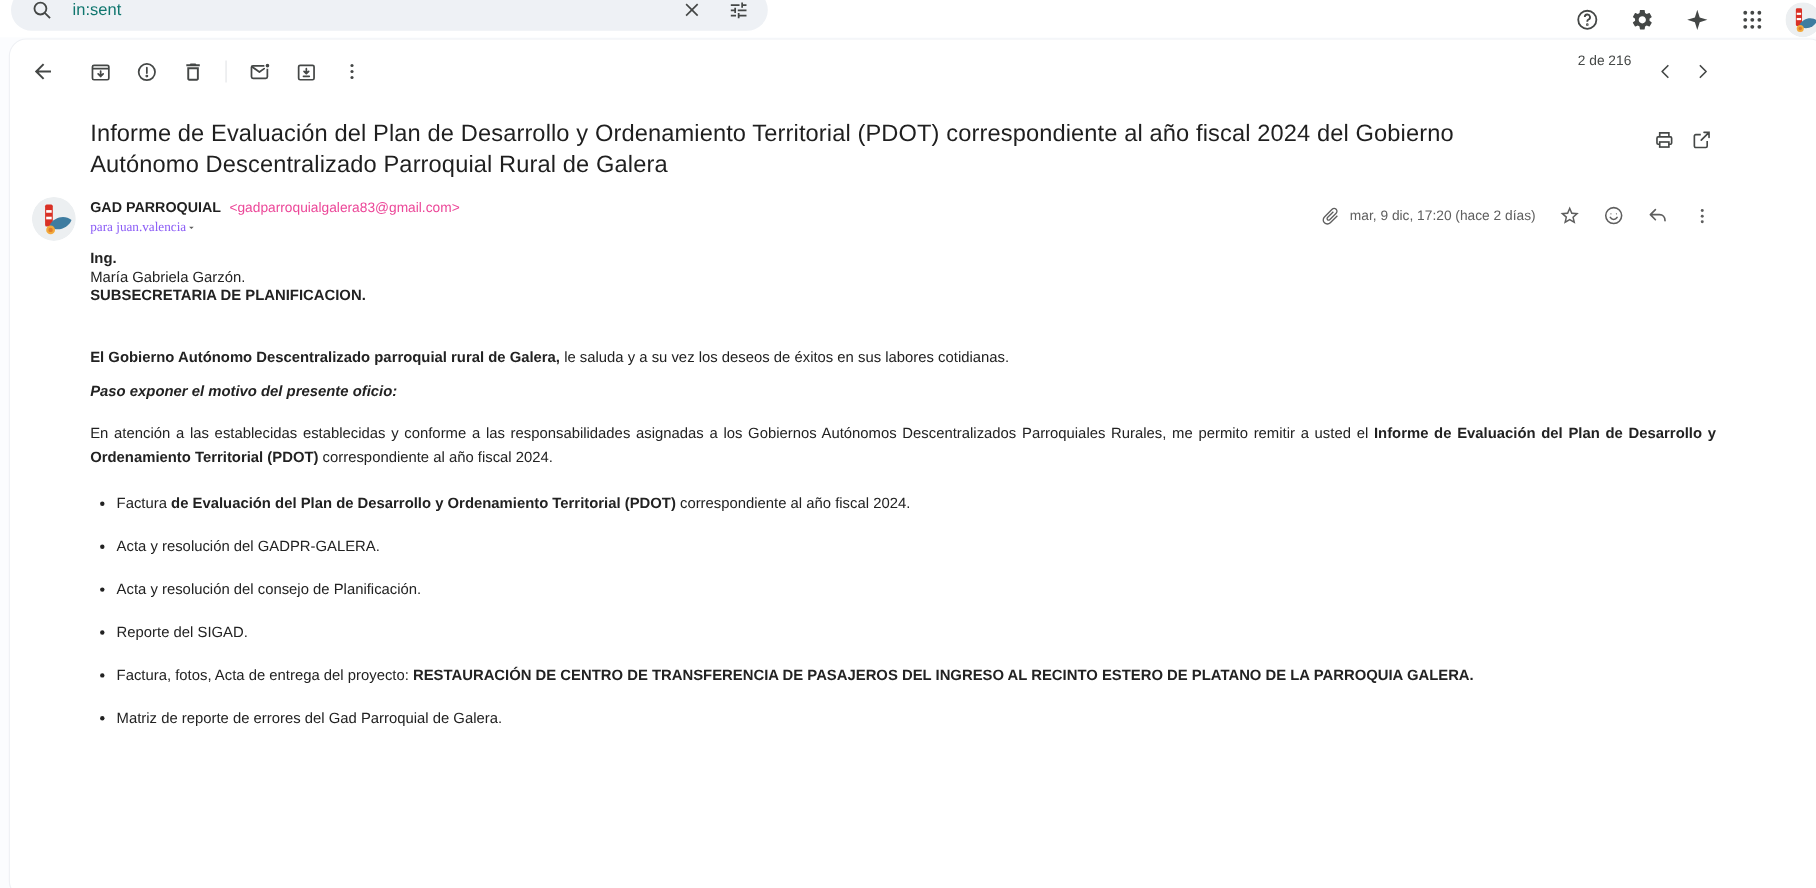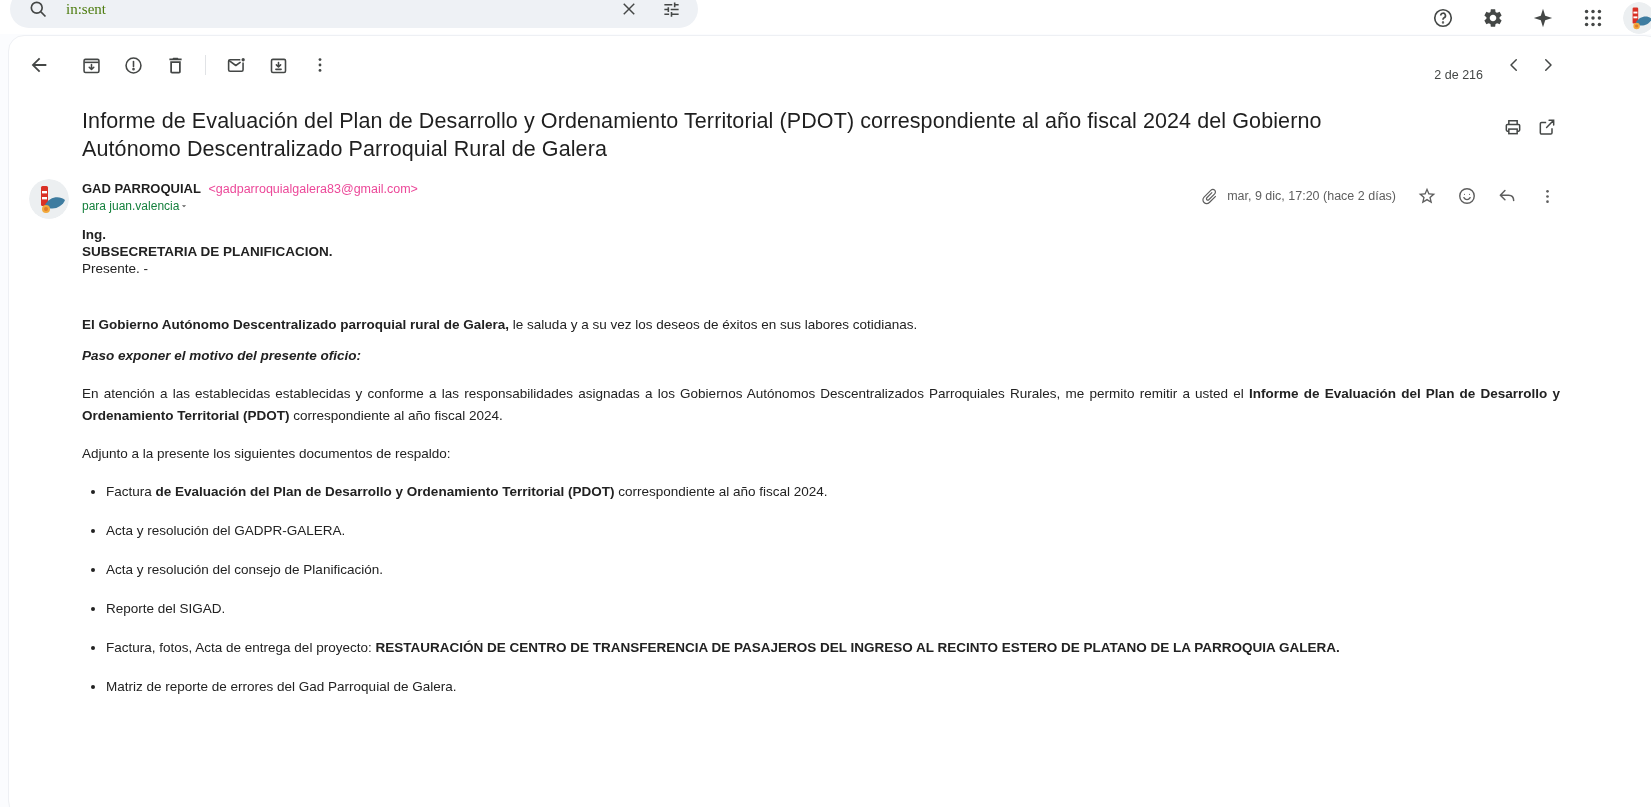--- a/index.html
+++ b/index.html
@@ -10,54 +10,54 @@
              width:40px; height:40px; border:none; background:transparent;
              border-radius:50%; cursor:pointer; padding:0; }
   .iconbtn.sm { width:34px; height:34px; }
 
   
   .header { position:relative; height:34px; background:#ffffff; }
   .search-pill { position:absolute; left:10px; top:-10px; width:688px; height:38px;
                  background:#eef1f5; border-radius:19px; display:flex; align-items:center;
                  padding:0 10px 0 18px; }
   .search-input { flex:1; border:none; background:transparent; outline:none;
-                  font-size:15px; color:#4d7c0f; margin-left:18px;
-                  font-family:Liberation Serif, serif; }
+                  font-size:15px; color:#0f766e; margin-left:18px;
+                  font-family:Liberation Sans, sans-serif; }
   .pill-right { display:flex; align-items:center; gap:8px; }
   .hdr-icons { position:absolute; right:0; top:-2px; display:flex; align-items:center; gap:10px; }
   .avatar-sm { width:32px; height:32px; border-radius:50%; overflow:hidden; margin-right:-4px;
                border:none; background:transparent; padding:0; cursor:pointer; }
 
   
   .card { position:absolute; left:8px; right:-10px; top:35px; bottom:-10px;
           background:#ffffff; border:1px solid #eef0f4; border-radius:16px; }
 
   
   .toolbar { display:flex; align-items:center; height:58px; padding-left:10px; }
   .tb-group { display:flex; align-items:center; gap:2px; }
   .tb-divider { width:1px; height:20px; background:#e1e3e6; margin:0 10px; }
-  .toolbar-right { margin-left:auto; display:flex; align-items:flex-end; margin-right:95px; }
+  .toolbar-right { margin-left:auto; display:flex; align-items:flex-start; margin-right:95px; }
   .counter { font-size:12.5px; color:#444746; margin-right:14px; }
 
   
   .subject-row { display:flex; align-items:flex-start; padding:14px 96px 0 73px; }
   .subject { font-size:21.5px; line-height:27.5px; color:#1f1f1f; font-weight:400;
              max-width:1310px; letter-spacing:.1px; }
   .subject-actions { margin-left:auto; display:flex; align-items:center; margin-top:2px; }
 
   
   .sender-row { display:flex; align-items:flex-start; padding:16px 96px 0 20px; }
   .avatar-lg { width:40px; height:40px; border-radius:50%; overflow:hidden; flex:0 0 auto; }
   .sender-info { margin-left:13px; padding-top:2px; }
   .sender-line1 { font-size:13px; color:#1f1f1f; }
   .sender-name { font-weight:700;text-align:right; }
   .sender-email { font-weight:400; font-size:12.5px; color:#ec4899; margin-left:4px; }
   .recipient { display:flex; align-items:center; gap:0; margin-top:3px;
-               font-size:12px; color:#15803d; background:none; border:none; cursor:pointer;
-               font-family:Liberation Sans, sans-serif; padding:0; }
+               font-size:12px; color:#8b5cf6; background:none; border:none; cursor:pointer;
+               font-family:Liberation Serif, serif; padding:0; }
   .sender-meta { margin-left:auto; display:flex; align-items:center; gap:6px; padding-top:0; }
   .mail-date { font-size:12.5px; color:#5e5e5e; margin:0 8px 0 2px; white-space:nowrap;text-align:center; }
 
   
   .mail-body { padding:8px 100px 40px 73px; font-size:13.5px; color:#222222; }
   .contact-block div { line-height:16.8px; }
   .p-greet { margin-top:16px; }
   .p1 { margin-top:40px; }
   .p2 { margin-top:16px;font-style:italic; }
   .p3 { margin-top:20px; line-height:22px; text-align:justify; }
@@ -281,27 +281,26 @@
             <circle cx="12" cy="12" r="1.7"></circle>
             <circle cx="12" cy="18.5" r="1.7"></circle>
         </svg>
       </button>
     </div>
   </div>
 
   <div class="mail-body">
     <div class="contact-block">
       <div><span class="b">Ing.</span></div>
+      <div><span>María Gabriela Garzón.</span></div>
       <div><span class="b">SUBSECRETARIA DE PLANIFICACION.</span></div>
-      <div><span>Presente. -</span></div>
     </div>
     <p class="p1"><span class="b">El Gobierno Autónomo Descentralizado parroquial rural de Galera,</span><span> le saluda y a su vez los deseos de éxitos en sus labores cotidianas.</span></p>
     <p class="p2"><span class="b">Paso exponer el motivo del presente oficio:</span></p>
     <p class="p3"><span>En atención a las establecidas establecidas y conforme a las responsabilidades asignadas a los Gobiernos Autónomos Descentralizados Parroquiales Rurales, me permito remitir a usted el </span><span class="b">Informe de Evaluación del Plan de Desarrollo y Ordenamiento Territorial (PDOT)</span><span> correspondiente al año fiscal 2024.</span></p>
-    <p class="p4">Adjunto a la presente los siguientes documentos de respaldo:</p>
     <ul>
       <li><span>Factura </span><span class="b">de Evaluación del Plan de Desarrollo y Ordenamiento Territorial (PDOT)</span><span> correspondiente al año fiscal 2024.</span></li>
       <li><span>Acta y resolución del GADPR-GALERA.</span></li>
       <li><span>Acta y resolución del consejo de Planificación.</span></li>
       <li><span>Reporte del SIGAD.</span></li>
       <li><span>Factura, fotos, Acta de entrega del proyecto: </span><span class="b">RESTAURACIÓN DE CENTRO DE TRANSFERENCIA DE PASAJEROS DEL INGRESO AL RECINTO ESTERO DE PLATANO DE LA PARROQUIA GALERA.</span></li>
       <li><span>Matriz de reporte de errores del Gad Parroquial de Galera.</span></li>
     </ul>
   </div>
 </div>

